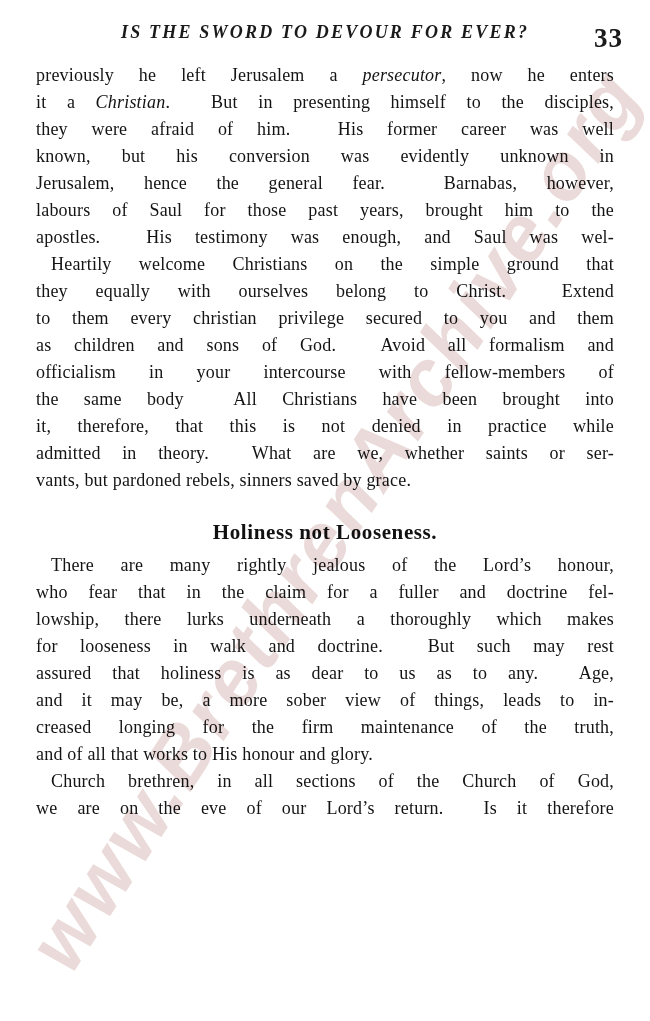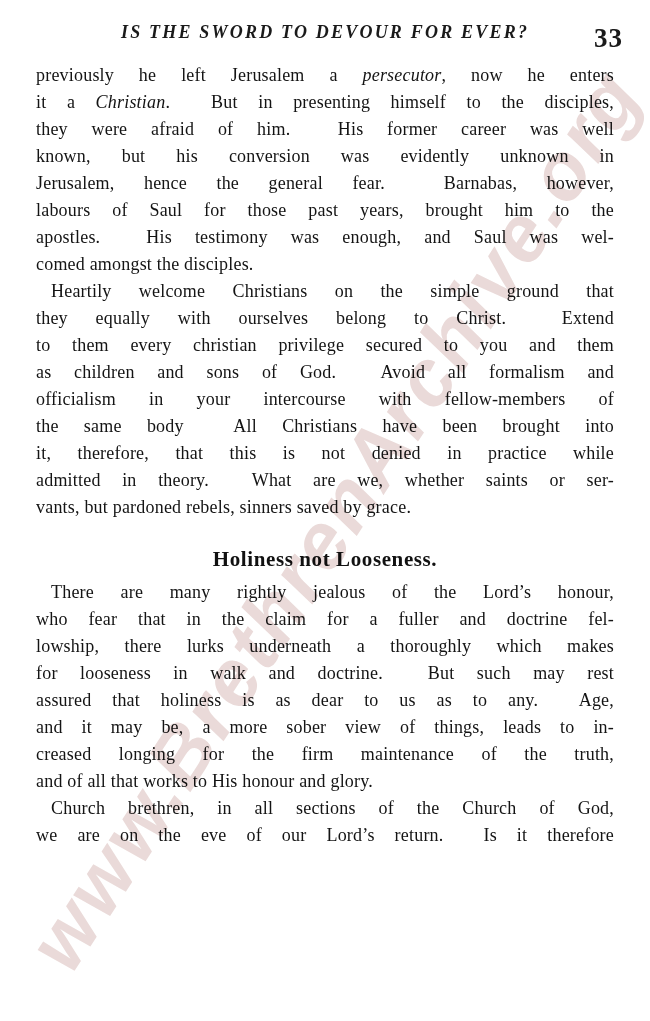--- a/index.html
+++ b/index.html
@@ -73,21 +73,20 @@
 
   <div class="page-content">
       <div class="paragraph">
         <div class="line"><span>previously he left Jerusalem a </span><i>persecutor</i><span>, now he enters</span></div>
         <div class="line"><span>it a </span><i>Christian</i><span>.&nbsp; But in presenting himself to the disciples,</span></div>
         <div class="line"><span>they were afraid of him.&nbsp; His former career was well</span></div>
         <div class="line"><span>known, but his conversion was evidently unknown in</span></div>
         <div class="line"><span>Jerusalem, hence the general fear.&nbsp; Barnabas, however,</span></div>
         <div class="line"><span>labours of Saul for those past years, brought him to the</span></div>
         <div class="line"><span>apostles.&nbsp; His testimony was enough, and Saul was wel-</span></div>
-        <div class="line short"><span>comed amongst the disciples.</span></div>
       </div>
       <div class="paragraph">
         <div class="line indent"><span>Heartily welcome Christians on the simple ground that</span></div>
         <div class="line"><span>they equally with ourselves belong to Christ.&nbsp; Extend</span></div>
         <div class="line"><span>to them every christian privilege secured to you and them</span></div>
         <div class="line"><span>as children and sons of God.&nbsp; Avoid all formalism and</span></div>
         <div class="line"><span>officialism in your intercourse with fellow-members of</span></div>
         <div class="line"><span>the same body&nbsp;  All Christians have been brought into</span></div>
         <div class="line"><span>it, therefore, that this is not denied in practice while</span></div>
         <div class="line"><span>admitted in theory.&nbsp; What are we, whether saints or ser-</span></div>

